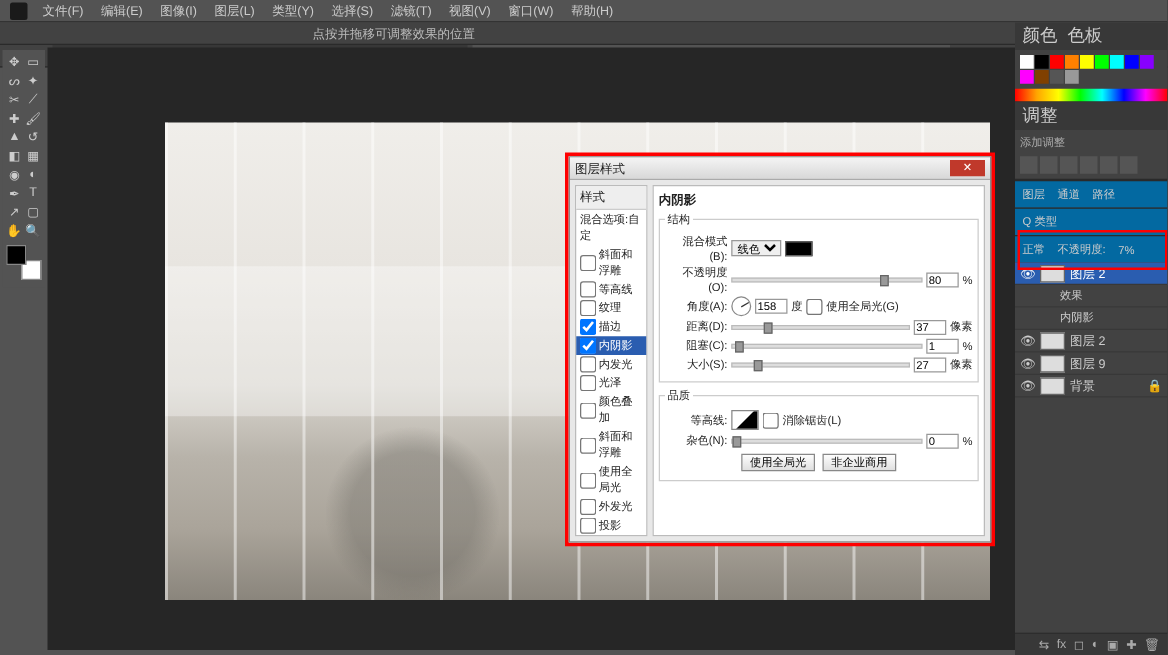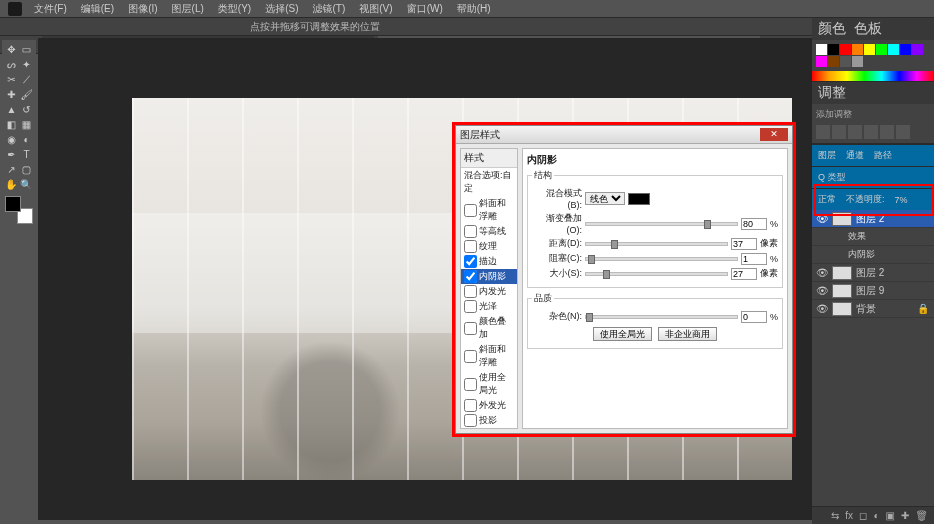--- a/index.html
+++ b/index.html
@@ -204,26 +204,34 @@
       <div class="settings-col">
         <div style="font-weight:bold;margin-bottom:2px">内阴影</div>
         <fieldset>
           <legend>结构</legend>
           <div class="frow">
             <span class="lbl">混合模式(B):</span>
             <select><option>线色</option></select>
             <div class="colorbox"></div>
           </div>
           <div class="frow">
-            <span class="lbl">渐变叠加(O):</span>
+            <span class="lbl">不透明度(O):</span>
             <div class="slider">
                 <div class="knob" style="left:78%"></div>
               </div>
             <input type="text" value="80" style="">
             <span>%</span>
+          </div>
+          <div class="frow">
+            <span class="lbl">角度(A):</span>
+            <div class="anglebox"></div>
+            <input type="text" value="158" style="">
+            <span>度</span>
+            <input type="checkbox" style="">
+            <span>使用全局光(G)</span>
           </div>
           <div class="frow">
             <span class="lbl">距离(D):</span>
             <div class="slider">
                 <div class="knob" style="left:18%"></div>
               </div>
             <input type="text" value="37" style="">
             <span>像素</span>
           </div>
           <div class="frow">
@@ -238,20 +246,26 @@
             <span class="lbl">大小(S):</span>
             <div class="slider">
                 <div class="knob" style="left:12%"></div>
               </div>
             <input type="text" value="27" style="">
             <span>像素</span>
           </div>
         </fieldset>
         <fieldset>
           <legend>品质</legend>
+          <div class="frow">
+            <span class="lbl">等高线:</span>
+            <div class="contour"></div>
+            <input type="checkbox" style="">
+            <span>消除锯齿(L)</span>
+          </div>
           <div class="frow">
             <span class="lbl">杂色(N):</span>
             <div class="slider">
                 <div class="knob" style="left:0%"></div>
               </div>
             <input type="text" value="0" style="">
             <span>%</span>
           </div>
           <div class="frow" style="justify-content:center;gap:6px;margin-top:4px">
             <button class="smallbtn">使用全局光</button>

